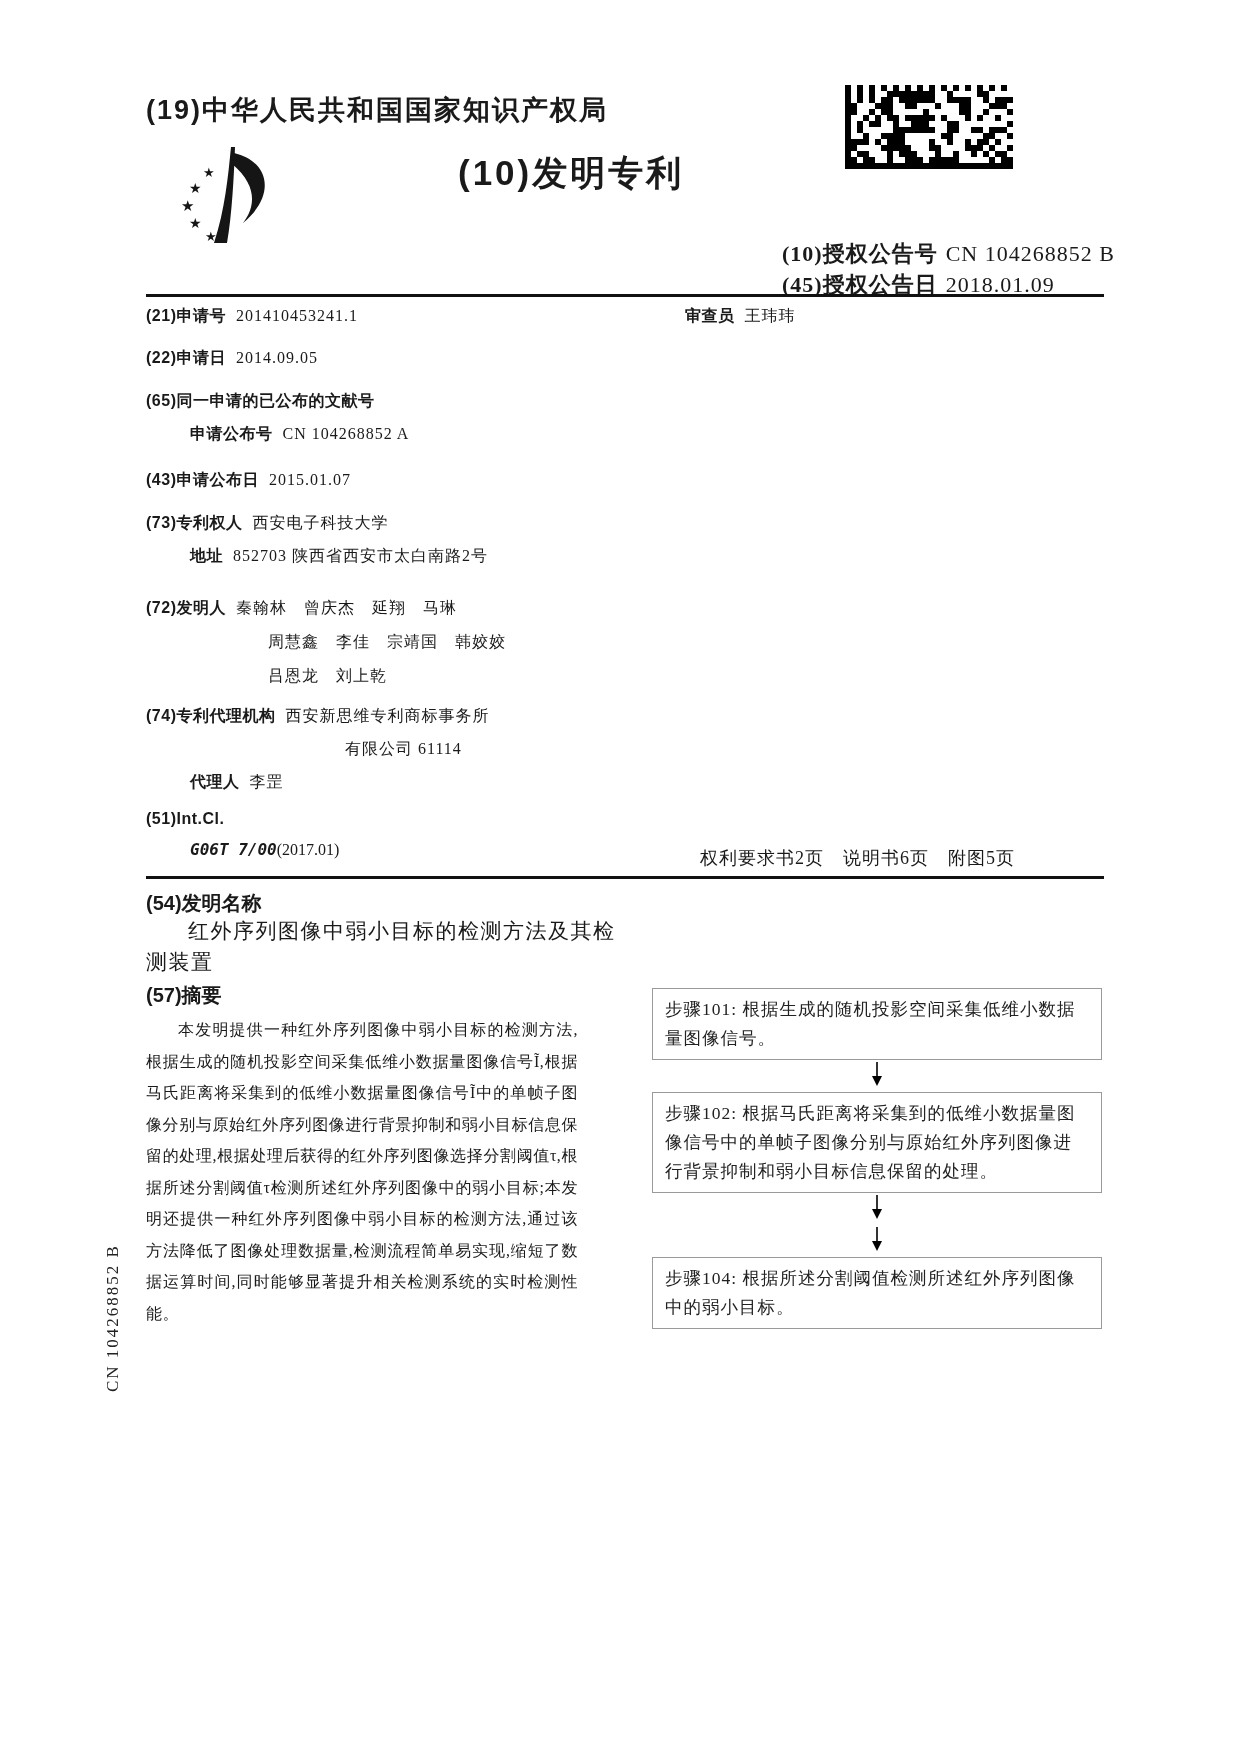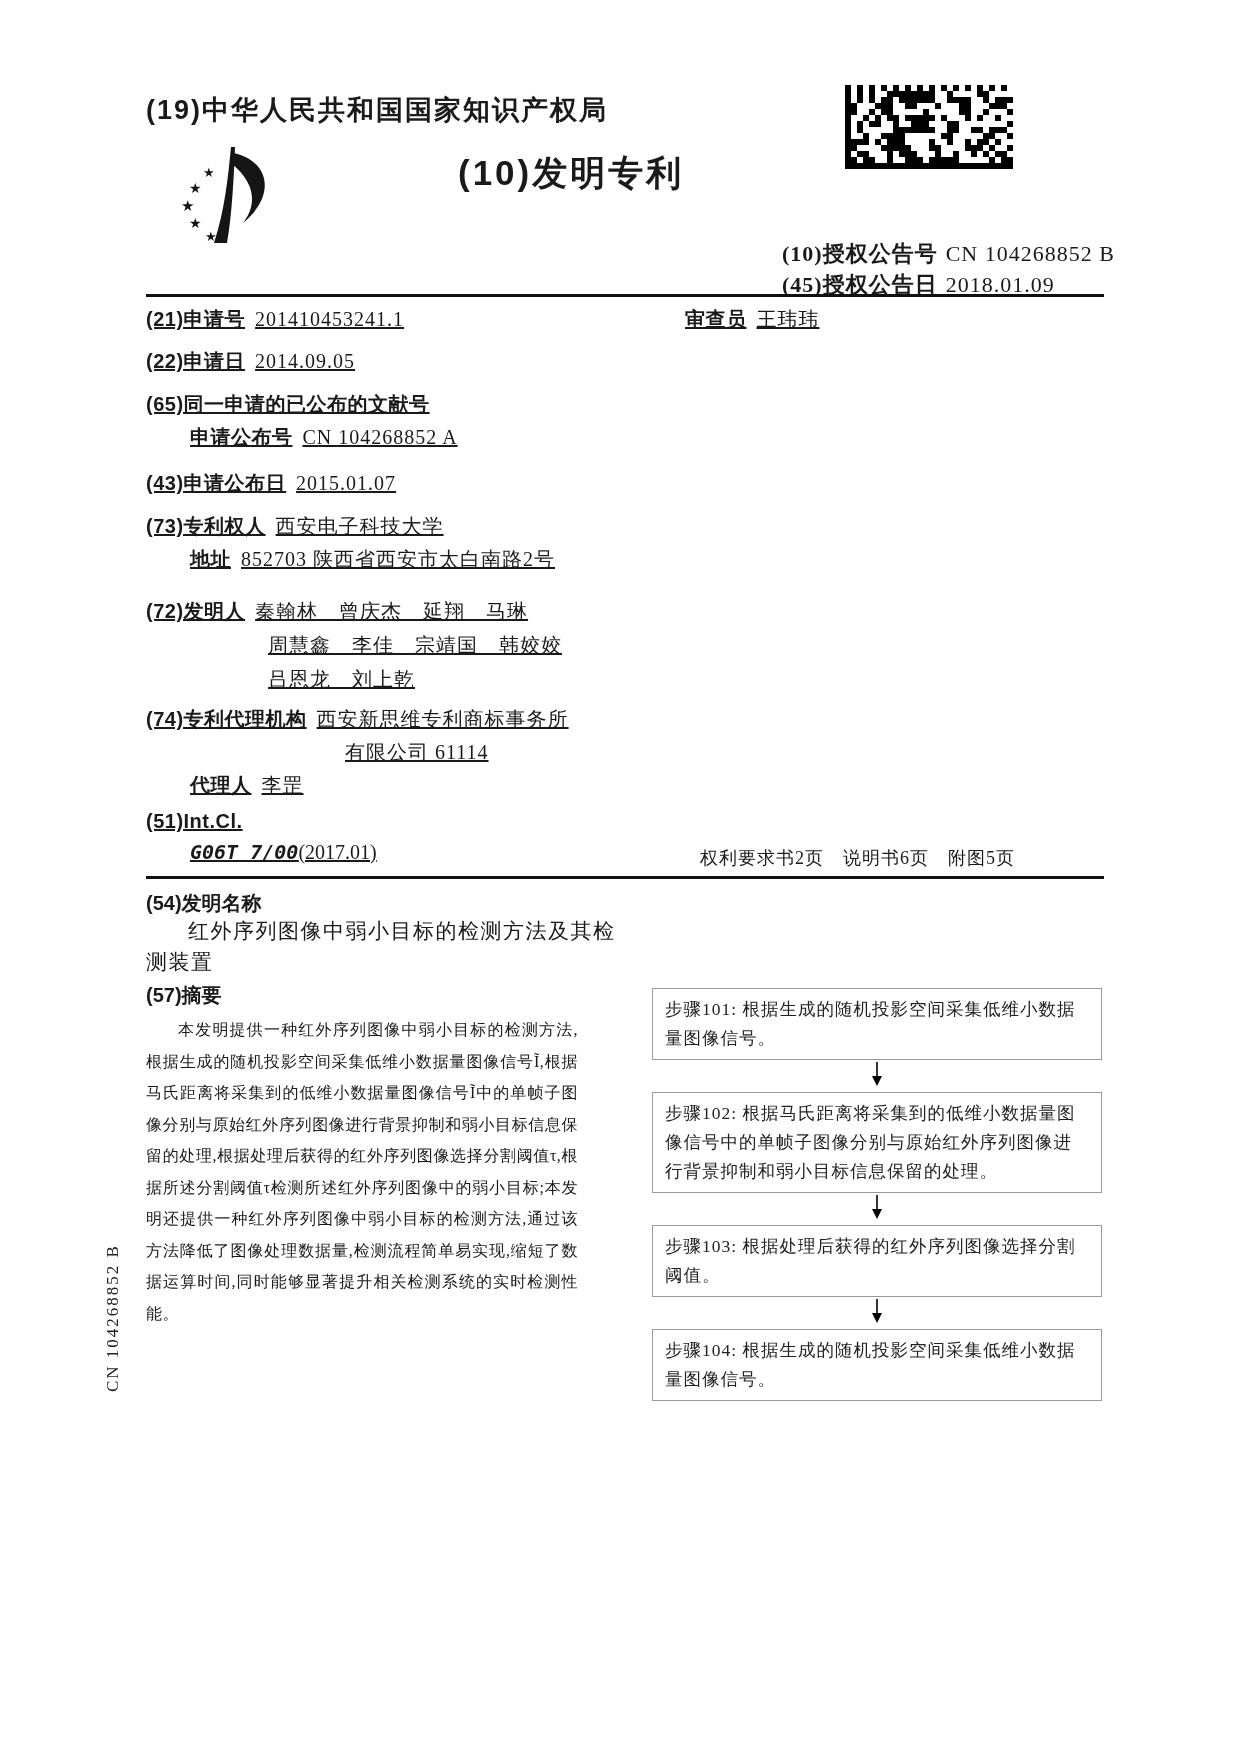--- a/index.html
+++ b/index.html
@@ -8,21 +8,21 @@
   .sans-b{font-family:"Liberation Sans",sans-serif;font-weight:700;}
   .authority{position:absolute;left:146px;top:92px;font-size:27px;letter-spacing:2px;}
   .kind{position:absolute;left:458px;top:150px;font-size:35px;letter-spacing:3px;}
   .qr{position:absolute;left:845px;top:85px;width:170px;height:86px;}
   .qr i{position:absolute;width:6px;height:6px;background:#000;display:block;}
   .logo{position:absolute;left:165px;top:145px;width:130px;height:102px;}
   .grant-row{position:absolute;left:782px;font-size:22px;white-space:nowrap;}
   .grant-row .lb{font-family:Liberation Serif, serif;font-weight:700;letter-spacing:1px;}
   .grant-row .vl{font-family:"Liberation Serif","DejaVu Serif",serif;margin-left:8px;letter-spacing:1px;}
   .rule{position:absolute;left:146px;width:958px;height:3px;background:#111;}
-  .row{position:absolute;left:146px;font-size:20px;white-space:nowrap;text-decoration:underline;}
+  .row{position:absolute;left:146px;font-size:16px;white-space:nowrap;}
   .row .lb{font-family:"Liberation Sans",sans-serif;font-weight:700;letter-spacing:0.5px;}
   .row .vl{font-family:"Liberation Serif","DejaVu Serif",serif;margin-left:10px;letter-spacing:1px;}
   .ipc{font-family:"DejaVu Sans Mono",monospace;font-weight:700;font-style:italic;}
   .ipc-date{font-family:"Liberation Serif","DejaVu Serif",serif;font-style:normal;font-weight:400;}
   .pages{position:absolute;left:700px;top:846px;font-size:18px;letter-spacing:1px;
          font-family:"Liberation Serif","DejaVu Serif",serif;}
   .sec-label{position:absolute;left:146px;font-size:20px;}
   .title-p{position:absolute;left:146px;top:916px;width:474px;font-size:21px;line-height:31px;
            text-indent:2em;letter-spacing:1.5px;font-family:"Liberation Serif","DejaVu Serif",serif;}
   .abstract-p{position:absolute;left:146px;top:1014px;width:432px;font-size:16px;line-height:31.5px;
@@ -335,20 +335,19 @@
   <div class="title-p">红外序列图像中弱小目标的检测方法及其检测装置</div>
 
   <div class="sec-label sans-b" style="top:982px">(57)摘要</div>
   <div class="abstract-p">本发明提供一种红外序列图像中弱小目标的检测方法,根据生成的随机投影空间采集低维小数据量图像信号Ĩ,根据马氏距离将采集到的低维小数据量图像信号Ĩ中的单帧子图像分别与原始红外序列图像进行背景抑制和弱小目标信息保留的处理,根据处理后获得的红外序列图像选择分割阈值τ,根据所述分割阈值τ检测所述红外序列图像中的弱小目标;本发明还提供一种红外序列图像中弱小目标的检测方法,通过该方法降低了图像处理数据量,检测流程简单易实现,缩短了数据运算时间,同时能够显著提升相关检测系统的实时检测性能。</div>
 
   <div class="flow">
     <div class="fbox">步骤101: 根据生成的随机投影空间采集低维小数据量图像信号。</div>
     <div class="farrow"></div>
     <div class="fbox">步骤102: 根据马氏距离将采集到的低维小数据量图像信号中的单帧子图像分别与原始红外序列图像进行背景抑制和弱小目标信息保留的处理。</div>
     <div class="farrow"></div>
-    <div class="fbox">步骤103: 根据处理后获得的红外序列图像选择分割阈值。</div>
     <div class="farrow"></div>
-    <div class="fbox">步骤104: 根据生成的随机投影空间采集低维小数据量图像信号。</div>
+    <div class="fbox">步骤104: 根据所述分割阈值检测所述红外序列图像中的弱小目标。</div>
   </div>
 
   <div class="side-code">CN 104268852 B</div>
 
 </div>
 
 </body></html>

